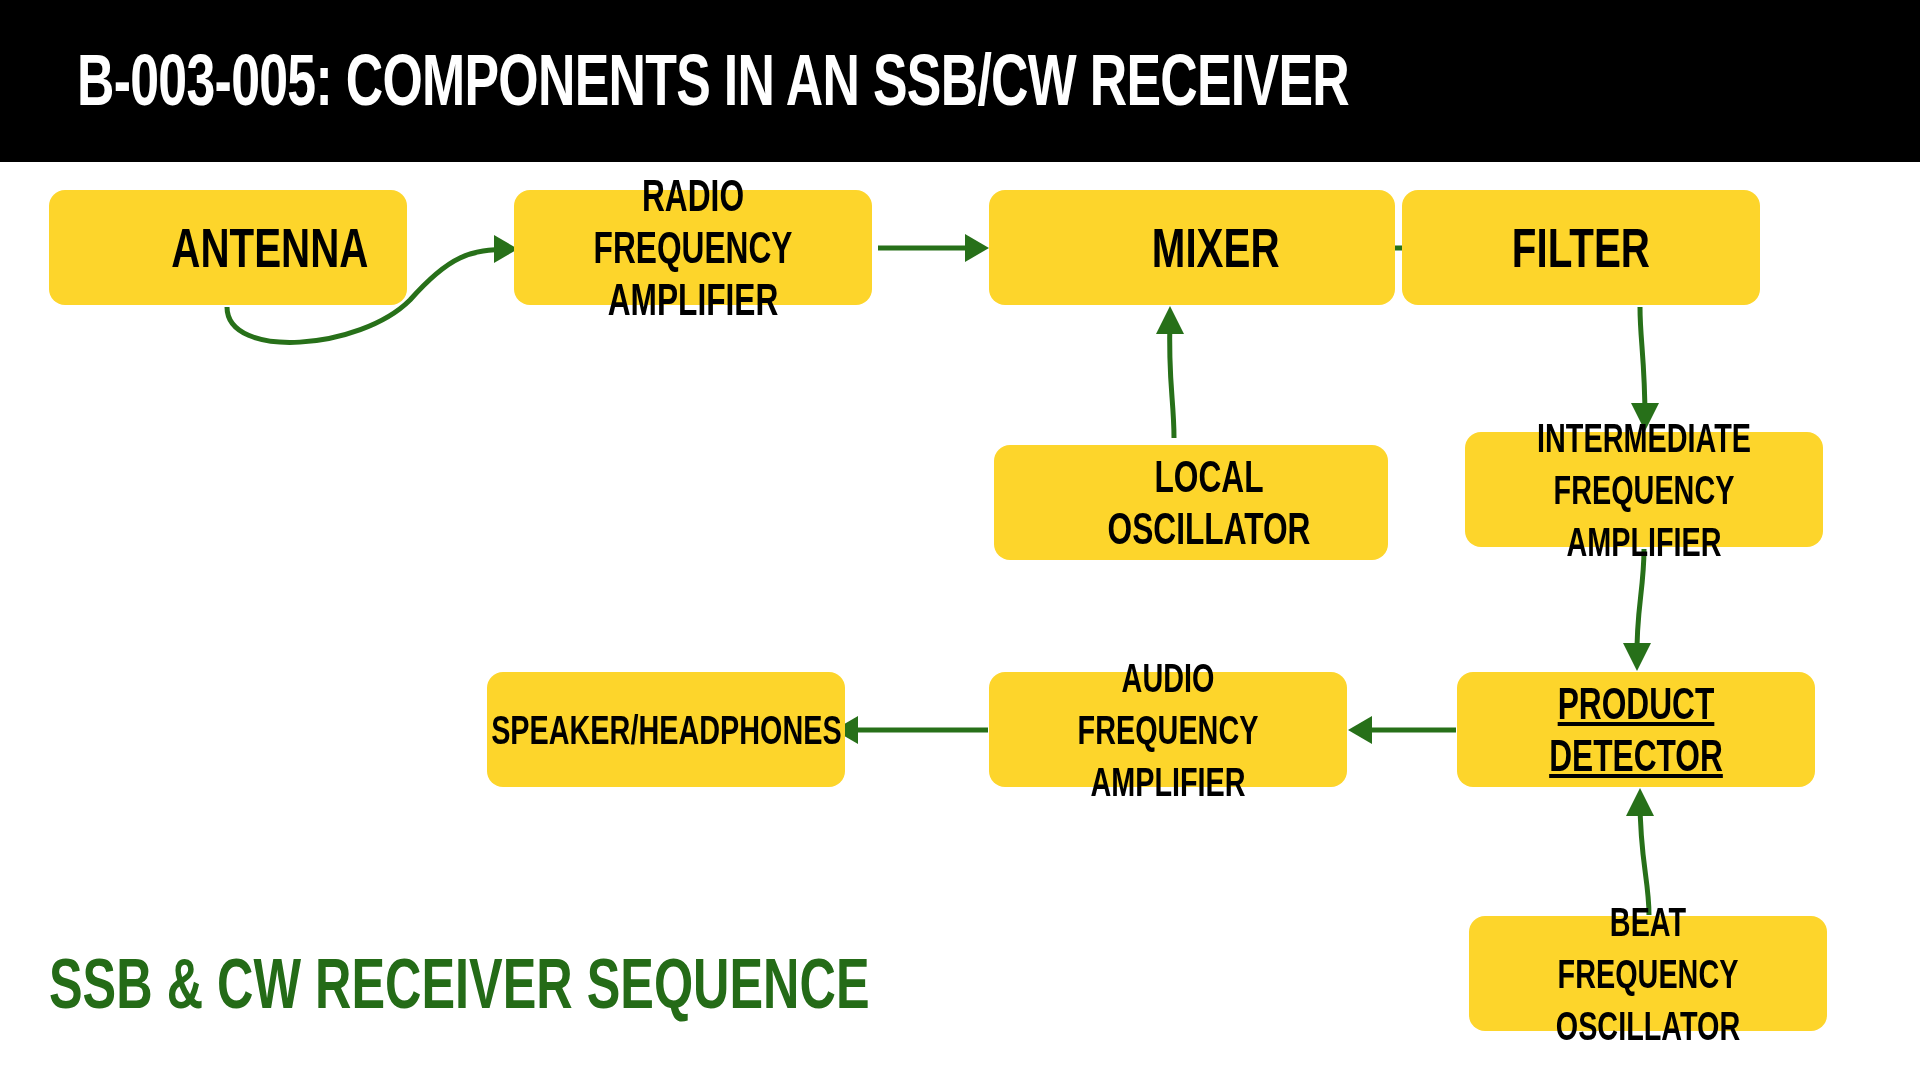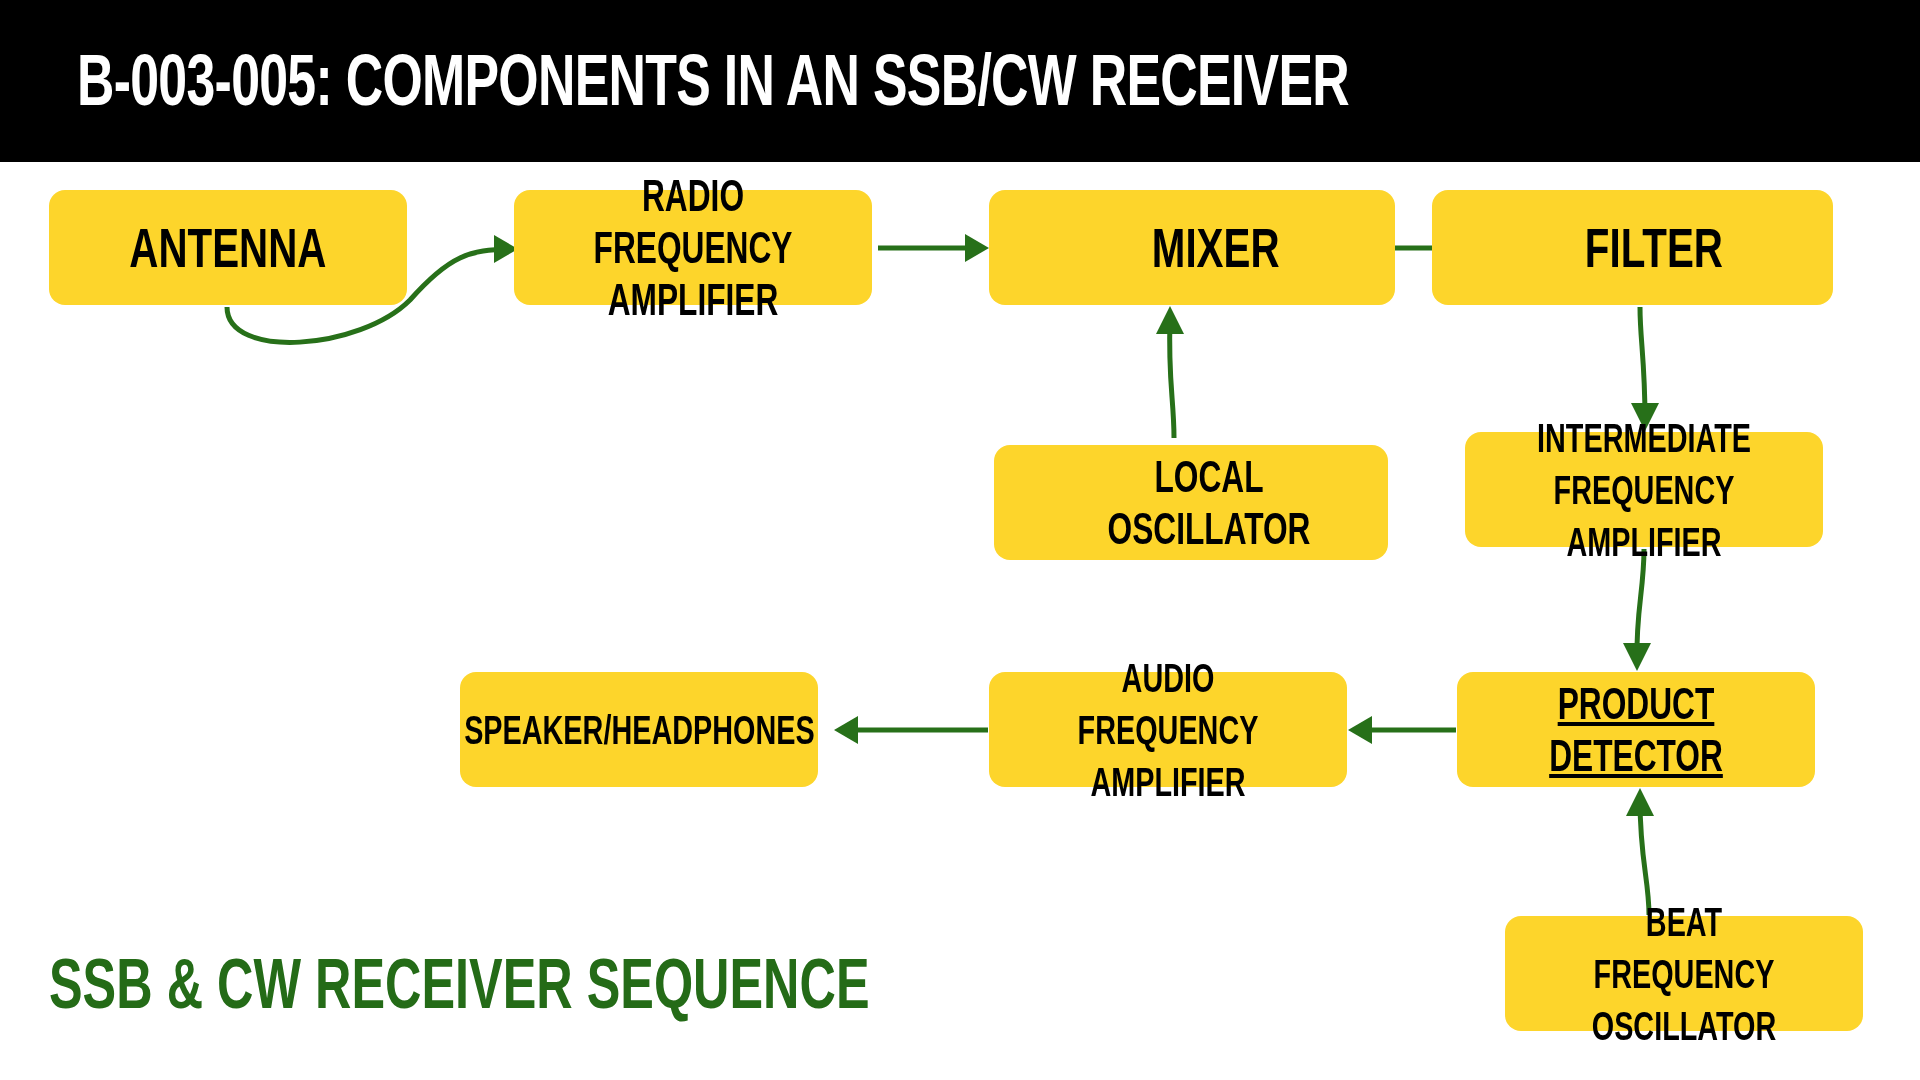--- a/index.html
+++ b/index.html
@@ -50,48 +50,48 @@
     <polygon points="1461,248 1437,234 1437,262"></polygon>
     <polygon points="1170,306 1156,334 1184,334"></polygon>
     <polygon points="1645,431 1631,403 1659,403"></polygon>
     <polygon points="1637,671 1623,643 1651,643"></polygon>
     <polygon points="1640,788 1626,816 1654,816"></polygon>
     <polygon points="1348,730 1372,716 1372,744"></polygon>
     <polygon points="834,730 858,716 858,744"></polygon>
   </g>
 </svg>
 
-<div class="box" style="left:49px;top:190px;">
+<div class="box" style="left:49px;top:190px;justify-content:flex-end;">
   <span class="big">ANTENNA</span>
   </div>
 <div class="box" style="left:514px;top:190px;">
   <span class="med">RADIO FREQUENCY
 AMPLIFIER</span>
   </div>
 <div class="box" style="left:989px;top:190px;padding-left:48px;">
   <span class="big">MIXER</span>
   </div>
-<div class="box" style="left:1432px;top:190px;padding-left:43px;">
+<div class="box" style="left:1402px;top:190px;">
   <span class="big">FILTER</span>
   </div>
 <div class="box" style="left:994px;top:445px;padding-left:36px;">
   <span class="med">LOCAL OSCILLATOR</span>
   </div>
 <div class="box" style="left:1465px;top:432px;justify-content:center;">
   <span class="sm">INTERMEDIATE
 FREQUENCY AMPLIFIER</span>
   </div>
-<div class="box" style="left:460px;top:672px;justify-content:center;">
+<div class="box" style="left:487px;top:672px;justify-content:center;">
   <span class="sm">SPEAKER/HEADPHONES</span>
   </div>
 <div class="box" style="left:989px;top:672px;">
   <span class="sm">AUDIO FREQUENCY
 AMPLIFIER</span>
   </div>
 <div class="box" style="left:1457px;top:672px;text-decoration:underline;">
   <span class="med">PRODUCT DETECTOR</span>
   </div>
-<div class="box" style="left:1469px;top:916px;margin-left:36px;">
+<div class="box" style="left:1469px;top:916px;">
   <span class="sm">BEAT FREQUENCY
 OSCILLATOR</span>
   </div>
 
 <div class="subtitle">SSB &amp; CW RECEIVER SEQUENCE</div>
 
 </body></html>

